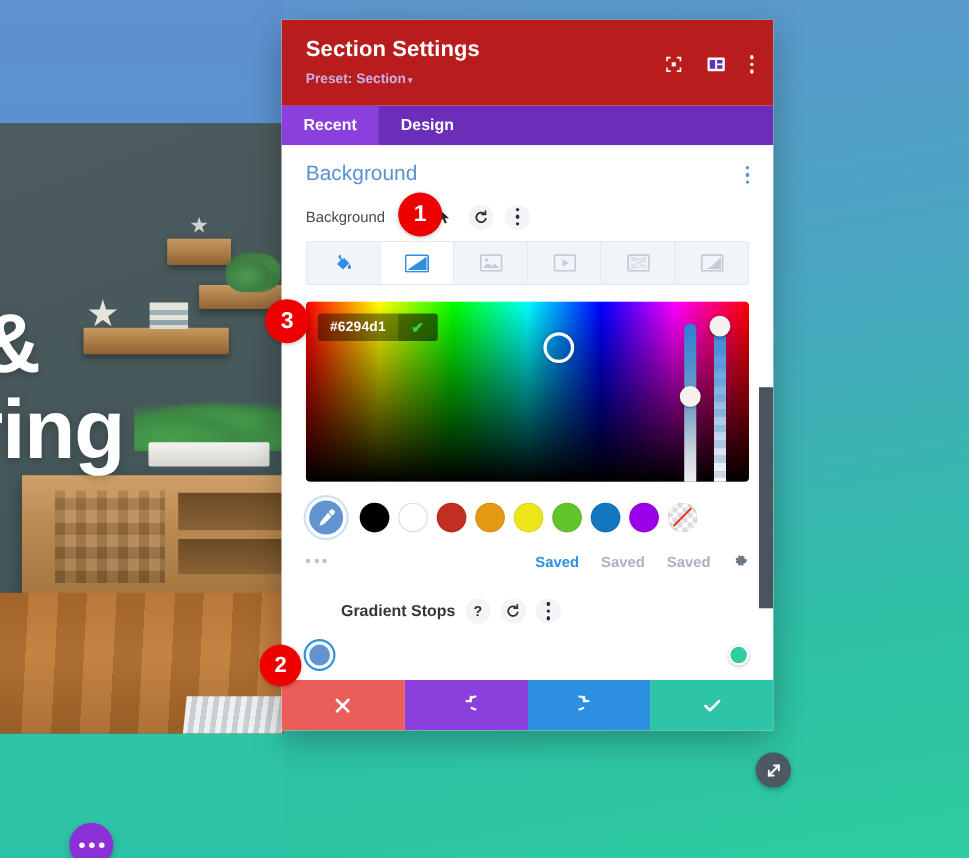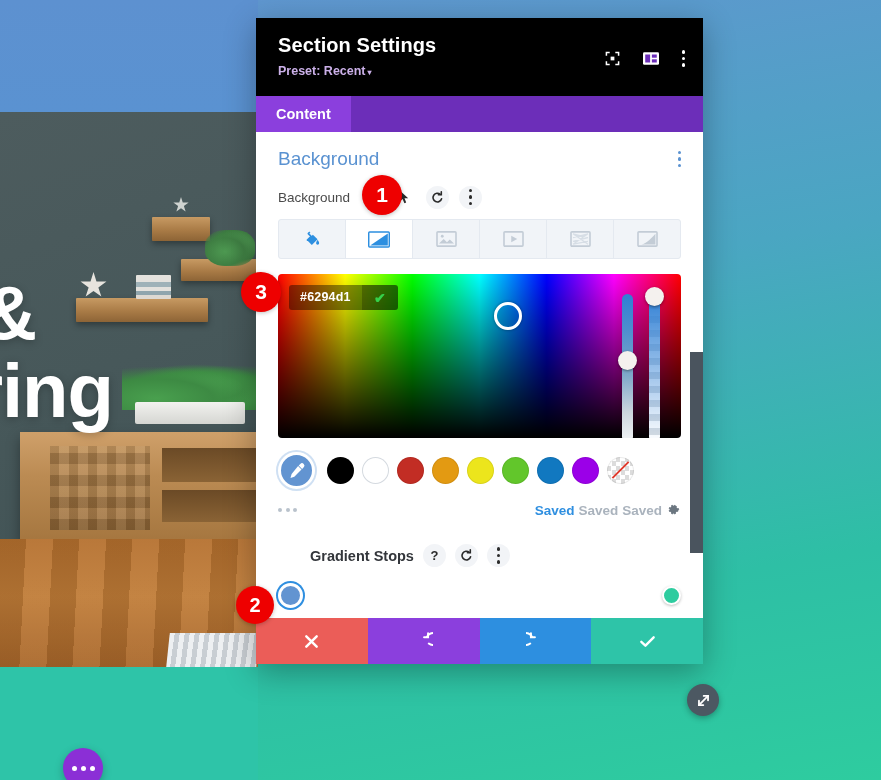--- a/index.html
+++ b/index.html
@@ -127,21 +127,21 @@
   
   #modal {
     position: absolute; left: 256px; top: 18px;
     width: 447px; height: 646px;
     background: #fff;
     box-shadow: 0 8px 30px rgba(0,0,0,.3);
     display: flex; flex-direction: column;
     overflow: hidden;
   }
   #modal-head {
-    background: #000000; padding: 16px 22px 0 22px; height: 78px; position: relative;
+    background: #b91c1c; padding: 16px 22px 0 22px; height: 78px; position: relative;
     flex: 0 0 auto;
   }
   #modal-title { color: #fff; font-size: 20px; font-weight: 700; letter-spacing: .1px; }
   #modal-preset { color: #cbb0e8; font-size: 12.5px; font-weight: 700; margin-top: 7px; }
   #modal-preset .caret { font-size: 8px; margin-left: 2px; }
   #head-icons {
     position: absolute; right: 18px; top: 32px;
     display: flex; align-items: center; gap: 23px;
   }
   .hicon { color: #fff; display: flex; align-items: center; justify-content: center; cursor: pointer; }
@@ -246,21 +246,21 @@
     position: relative;
   }
   .swatch.transparent::after {
     content: ""; position: absolute; left: 2px; top: 12px; width: 23px; height: 2px;
     background: #e0392b; transform: rotate(-45deg);
   }
 
   #swatch-meta { display: flex; align-items: center; margin-top: 11px; position: relative; height: 20px; }
   #more-dots { display: flex; gap: 3.5px; align-items: center; }
   #more-dots i { width: 4px; height: 4px; border-radius: 50%; background: #b9c2cc; display: block; }
-  #source-tabs { position: absolute; right: 0; display: flex; align-items: center; gap: 4px; }
+  #source-tabs { position: absolute; right: 0; display: flex; align-items: center; gap: 20px; }
   .src-tab { font-size: 13.5px; font-weight: 700; color: #aab3bd; cursor: pointer; }
   .src-tab.active { color: #2f8fe0; }
 
   #gs-head { display: flex; align-items: center; gap: 9px; margin-top: 24px; }
   #gs-title { font-size: 14.5px; font-weight: 700; color: #33363b; margin-left: 32px; }
 
   #gs-slider-wrap { position: relative; margin-top: 16px; height: 26px; }
   #gs-stop-a {
     position: absolute; left: 0; top: 0; width: 25px; height: 25px;
     border-radius: 50%; background: #6294d1; border: 3px solid #fff;
@@ -345,21 +345,21 @@
     <i></i>
     <i></i>
     <i></i>
   </div>
 
   <div id="modal">
 
     <div id="modal-head">
       <div id="modal-title">Section Settings</div>
       <div id="modal-preset">
-        <span>Preset: Recent</span><span class="caret">▾</span>
+        <span>Preset: Section</span><span class="caret">▾</span>
       </div>
 
       <div id="head-icons">
         <div class="hicon">
           <svg width="15" height="15" viewBox="0 0 16 16" fill="none" stroke="#fff" stroke-width="1.6">
             <path d="M1.5 5V1.5H5M11 1.5h3.5V5M14.5 11v3.5H11M5 14.5H1.5V11"></path>
             <rect x="6" y="6" width="4" height="4" fill="#fff" stroke="none"></rect>
           </svg>
         </div>
         <div class="hicon">
@@ -372,21 +372,22 @@
         </div>
         <div class="hicon dots-v">
           <i></i>
             <i></i>
             <i></i>
         </div>
       </div>
     </div>
 
     <div id="tabs">
-      <div class="tab active">Content</div>
+      <div class="tab active">Recent</div>
+      <div class="tab">Design</div>
     </div>
 
     <div id="panel-body">
 
       <div id="section-head">
         <div id="section-title">Background</div>
         <div id="section-title-dots" class="dots-v">
           <i></i>
             <i></i>
             <i></i>

